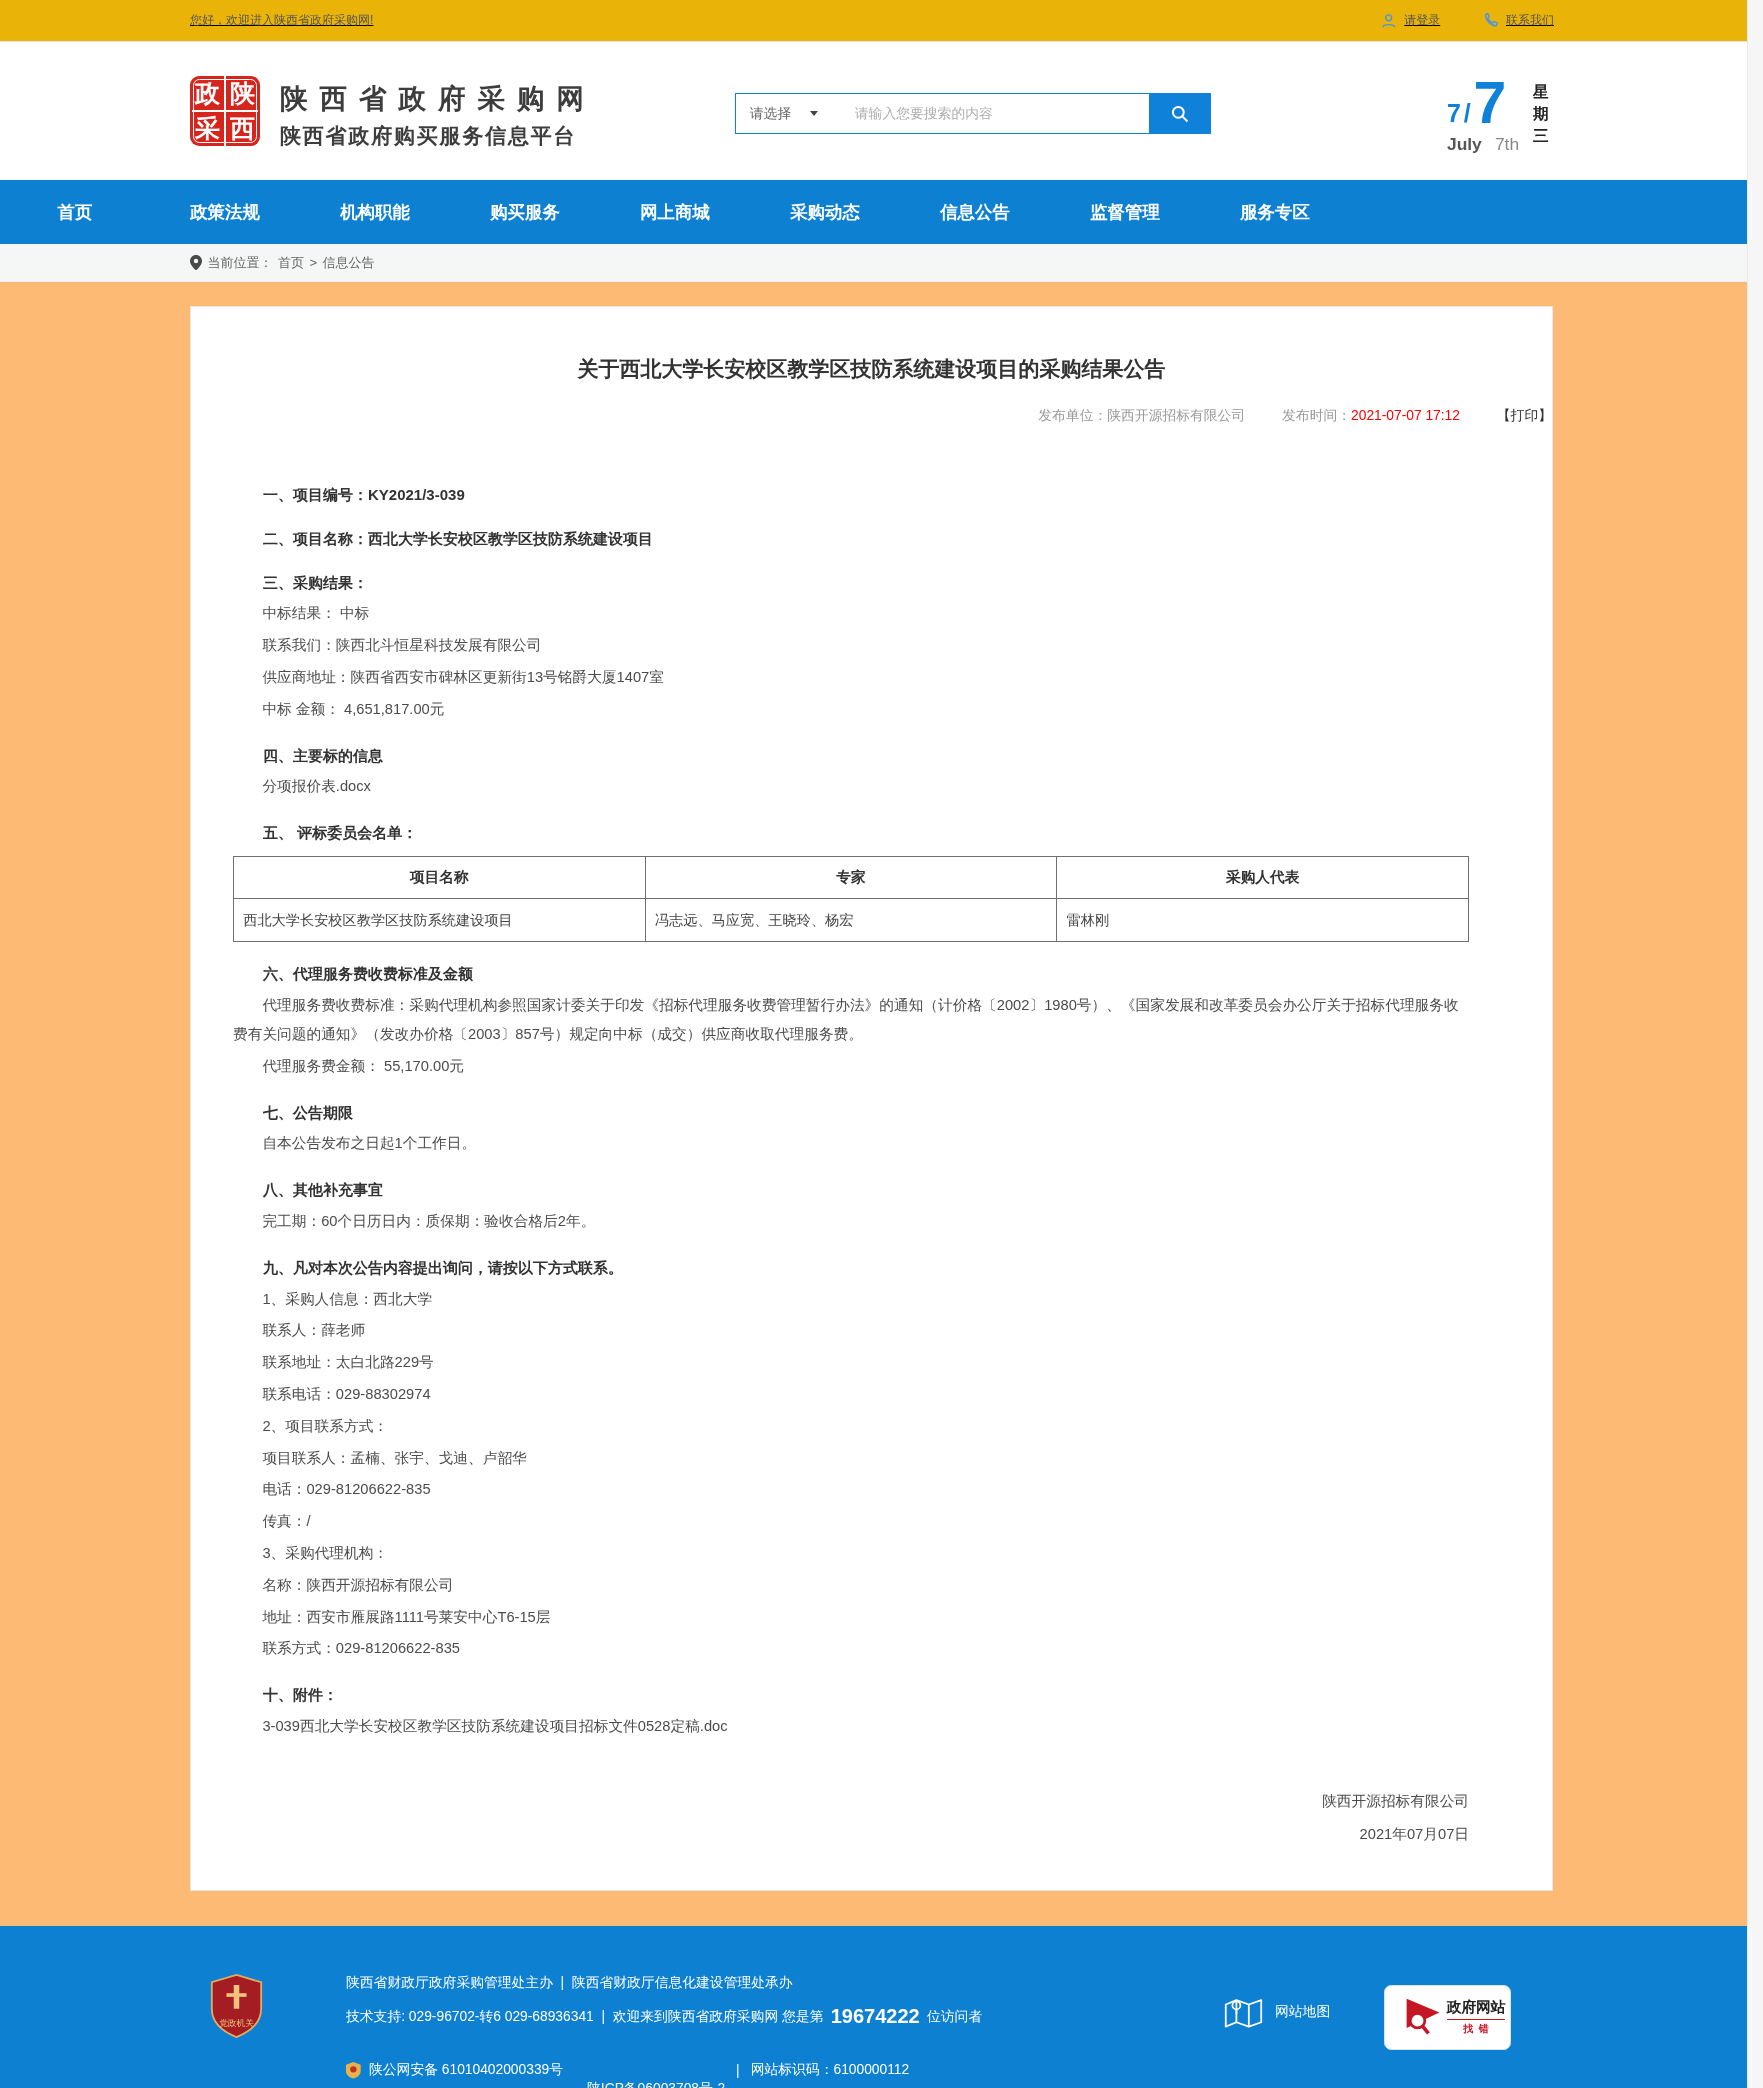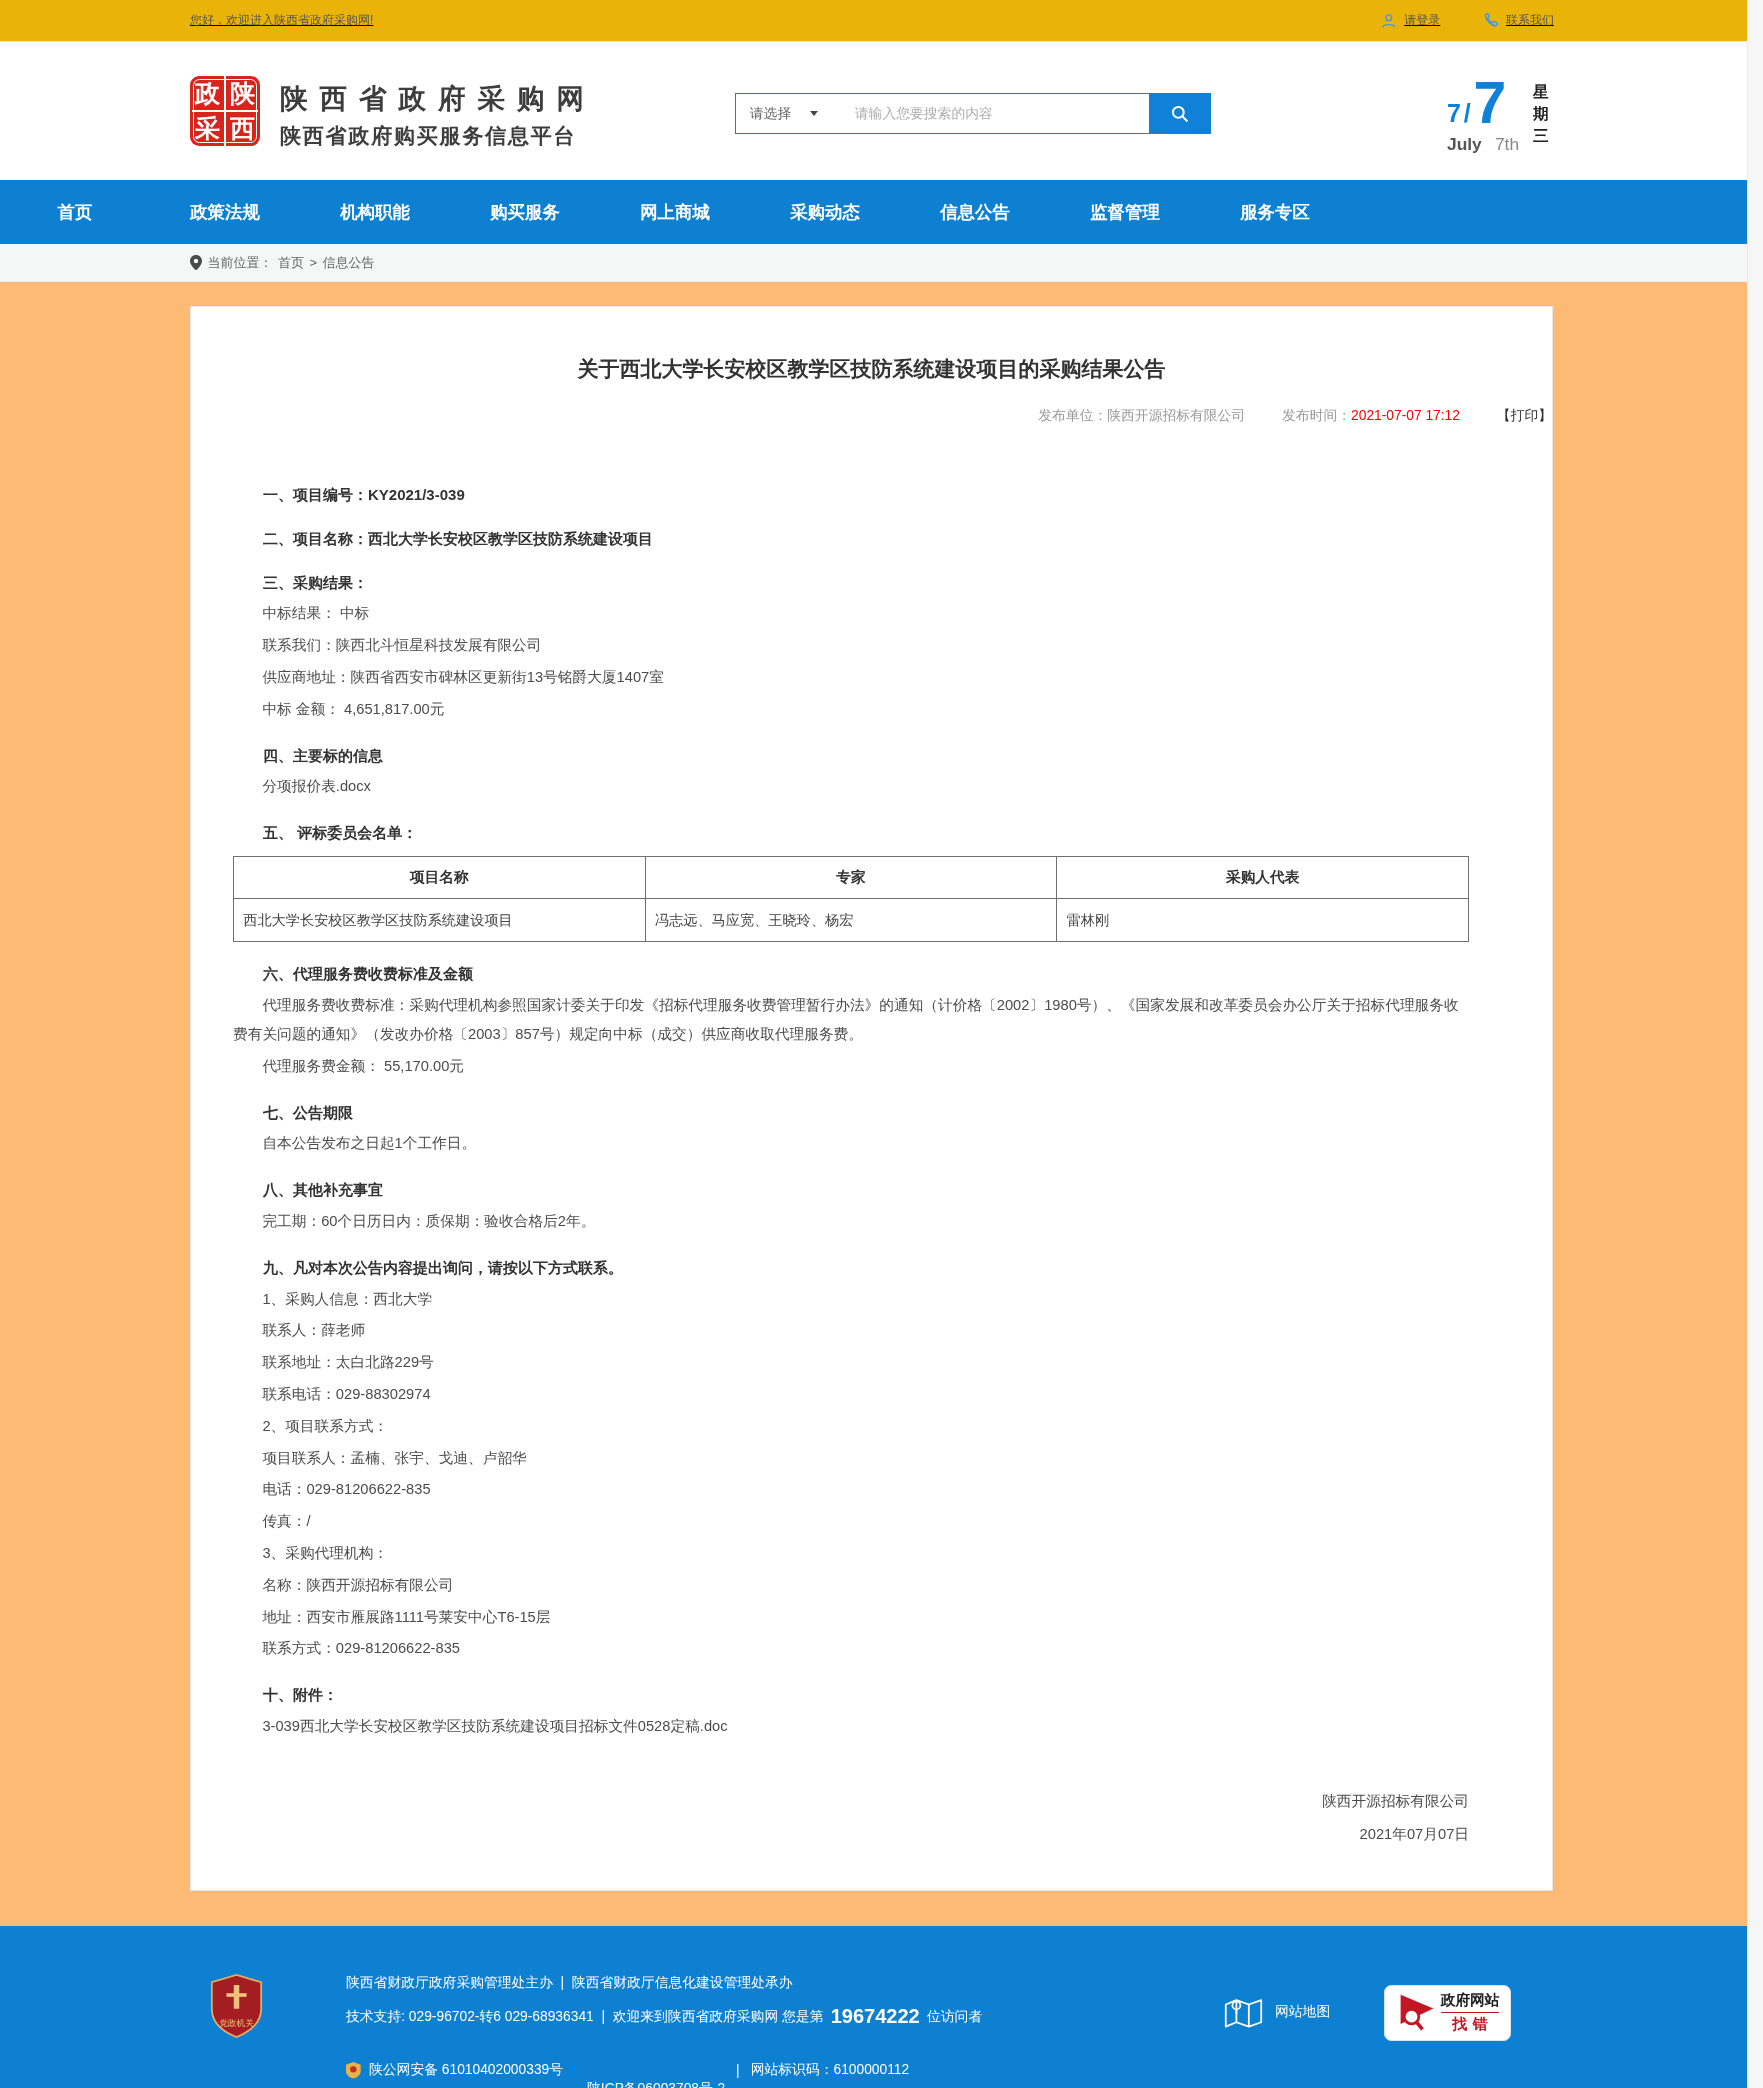--- a/index.html
+++ b/index.html
@@ -77,24 +77,24 @@
   .f-wrap{height:100%;}
   .emblem{position:absolute;left:20px;top:48px;}
   .f-lines{position:absolute;left:156px;top:48px;font-size:13.8px;}
   .f-line{display:flex;align-items:center;white-space:pre;}
   .f-line + .f-line{margin-top:13.8px;}
   .f-big{font-size:20px;font-weight:bold;margin:0 7.3px;}
   .f-sep{margin:0 11px;}
   .f-gap{margin-left:24px;margin-top:38px;}
   .beian-icon{margin-right:8.3px;display:flex;}
   .sitemap{position:absolute;left:1034px;top:68px;display:flex;align-items:center;gap:12px;font-size:13.8px;cursor:pointer;}
-  .err-badge{position:absolute;left:1194px;top:59px;width:127px;height:56px;background:#fff;border:1.8px solid #d9e4ef;border-radius:7.3px;display:flex;align-items:center;padding-left:12px;box-sizing:border-box;cursor:pointer;font-family:Liberation Serif, serif;}
+  .err-badge{position:absolute;left:1194px;top:59px;width:127px;height:65px;background:#fff;border:1.8px solid #d9e4ef;border-radius:7.3px;display:flex;align-items:center;padding-left:18px;box-sizing:border-box;cursor:pointer;font-family:Liberation Serif, serif;}
   .err-text{margin-left:3.7px;text-align:center;}
   .err-t1{color:#222;font-size:14.7px;font-weight:bold;border-bottom:1.8px solid #c51626;padding-bottom:1.8px;white-space:nowrap;}
-  .err-t2{color:#c51626;font-size:15px;font-weight:bold;letter-spacing:5.5px;margin-top:1.8px;margin-left:5.5px;white-space:nowrap;}
+  .err-t2{color:#c51626;font-size:10px;font-weight:bold;letter-spacing:5.5px;margin-top:1.8px;margin-left:5.5px;white-space:nowrap;}
 
   
   .scrollbar{position:fixed;right:0;top:0;bottom:0;width:14.7px;background:#f6f6f6;border-left:0.9px solid #e9e9e9;z-index:50;}
 </style>
 </head>
 <body>
 
 <div class="topbar">
   <div class="wrap topbar-inner">
     <span>您好，欢迎进入陕西省政府采购网!</span>

